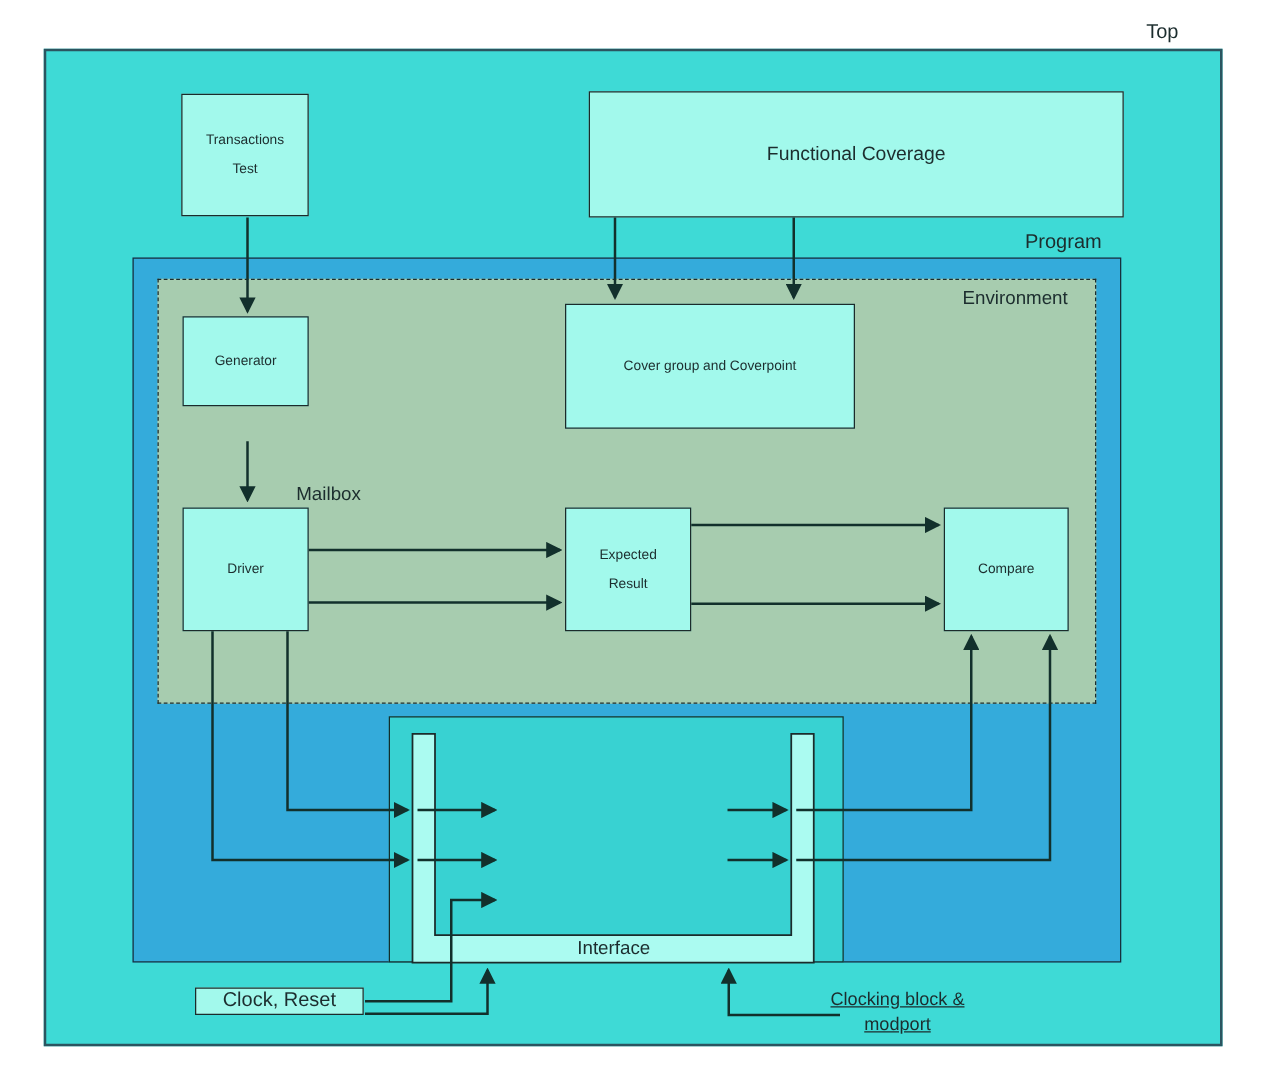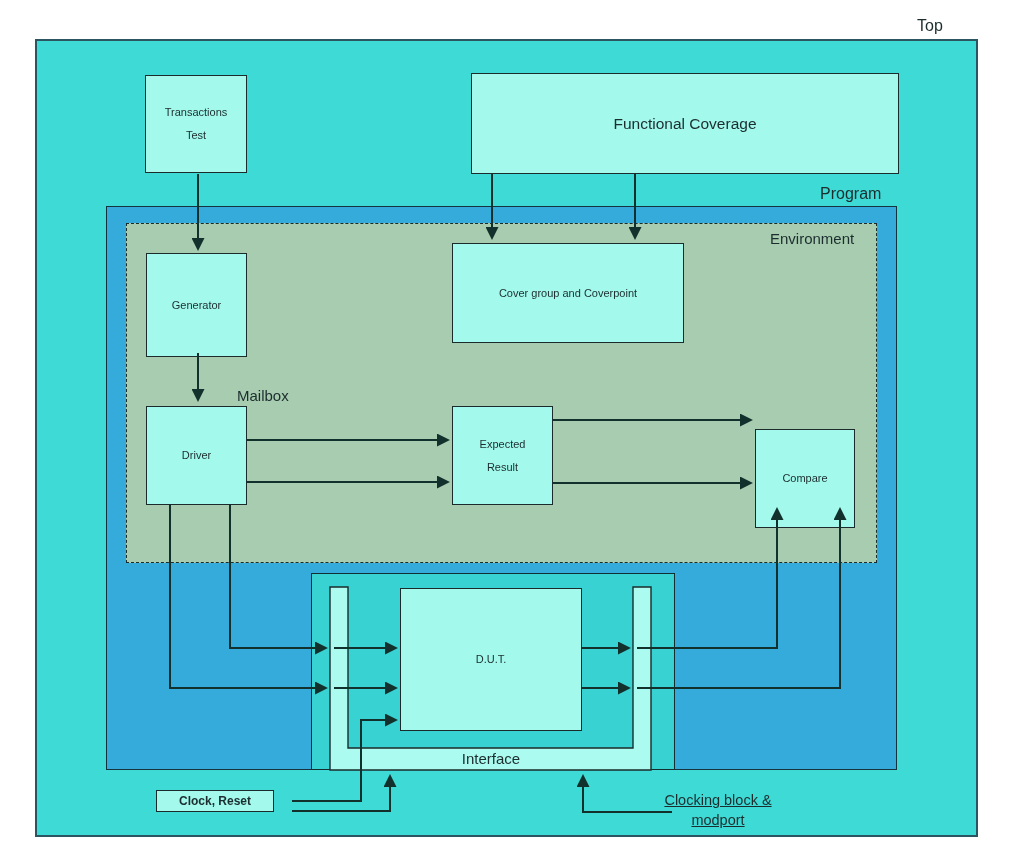--- a/index.html
+++ b/index.html
@@ -30,34 +30,33 @@
 
   <svg class="layer">
     <path class="ushape" d="M330,587 H348 V748 H633 V587 H651 V770 H330 Z" fill="#abfbf1"></path>
   </svg>
 
   <div class="node" style="left:145px;top:75px;width:102px;height:98px;">Transactions
 Test</div>
 
   <div class="node" style="left:450px;top:73px;width:428px;height:101px;font-size:15.5px;margin-left:21px;">Functional Coverage</div>
 
-  <div class="node" style="left:146px;top:253px;width:101px;height:104px;">Generator</div>
+  <div class="node" style="left:146px;top:253px;width:101px;height:72px;">Generator</div>
 
   <div class="node" style="left:452px;top:243px;width:232px;height:100px;">Cover group and Coverpoint</div>
 
   <div class="node" style="left:146px;top:406px;width:101px;height:99px;">Driver</div>
 
   <div class="node" style="left:452px;top:406px;width:101px;height:99px;">Expected
 Result</div>
 
-  <div class="node" style="left:755px;top:406px;width:100px;height:99px;margin-top:23px;">Compare</div>
+  <div class="node" style="left:755px;top:406px;width:100px;height:99px;">Compare</div>
 
-  <div class="node" style="left:400px;top:588px;width:182px;height:143px;">D.U.T.</div>
 
-  <div class="node" style="left:156px;top:790px;width:118px;height:22px;font-size:12px;line-height:14px;font-weight:bold;">Clock, Reset</div>
+  <div class="node" style="left:156px;top:790px;width:135px;height:22px;font-size:16px;line-height:14px;">Clock, Reset</div>
 
   <div class="lbl" style="left:917px;top:17px;">Top</div>
 
   <div class="lbl" style="left:820px;top:185px;width:77px;text-align:left;">Program</div>
 
   <div class="lbl" style="left:770px;top:230px;width:96px;text-align:left;font-size:15px;">Environment</div>
 
   <div class="lbl" style="left:237px;top:387px;font-size:15px;">Mailbox</div>
 
   <div class="lbl" style="left:420px;top:750px;width:142px;text-align:center;font-size:15px;">Interface</div>

